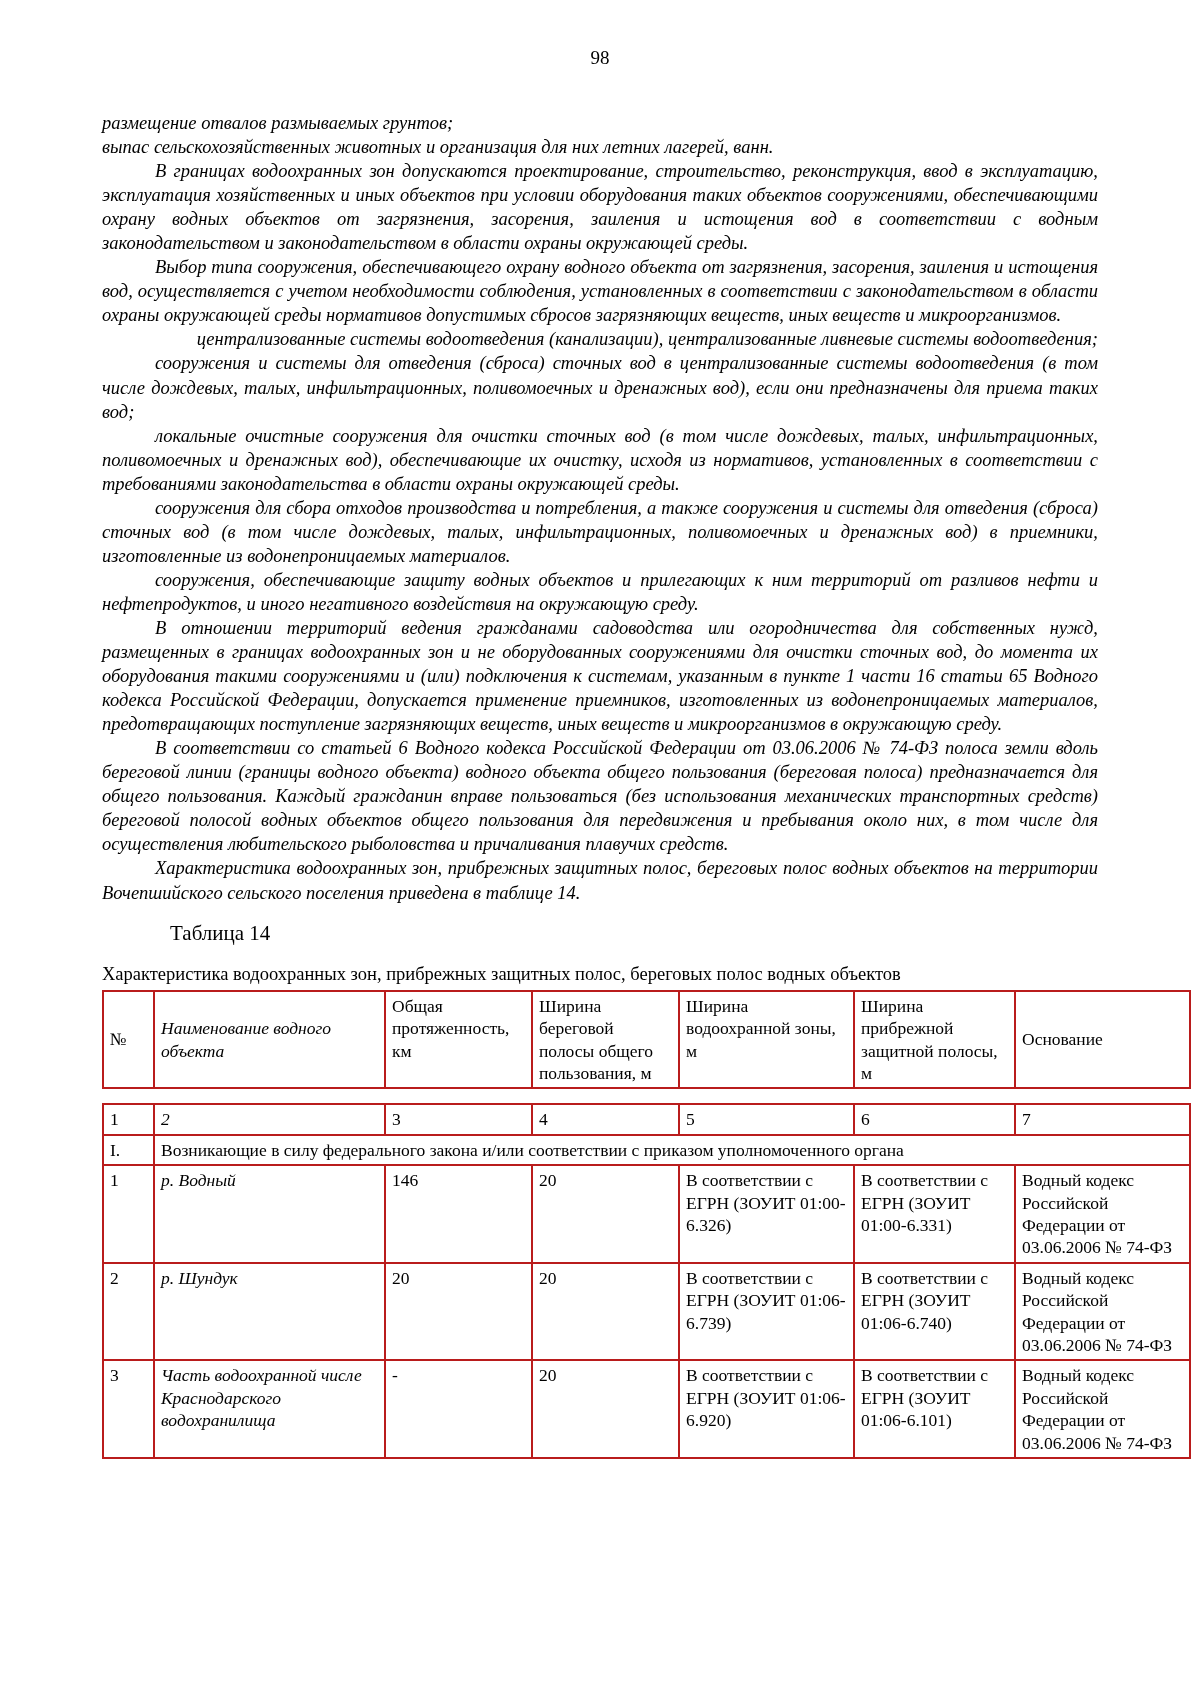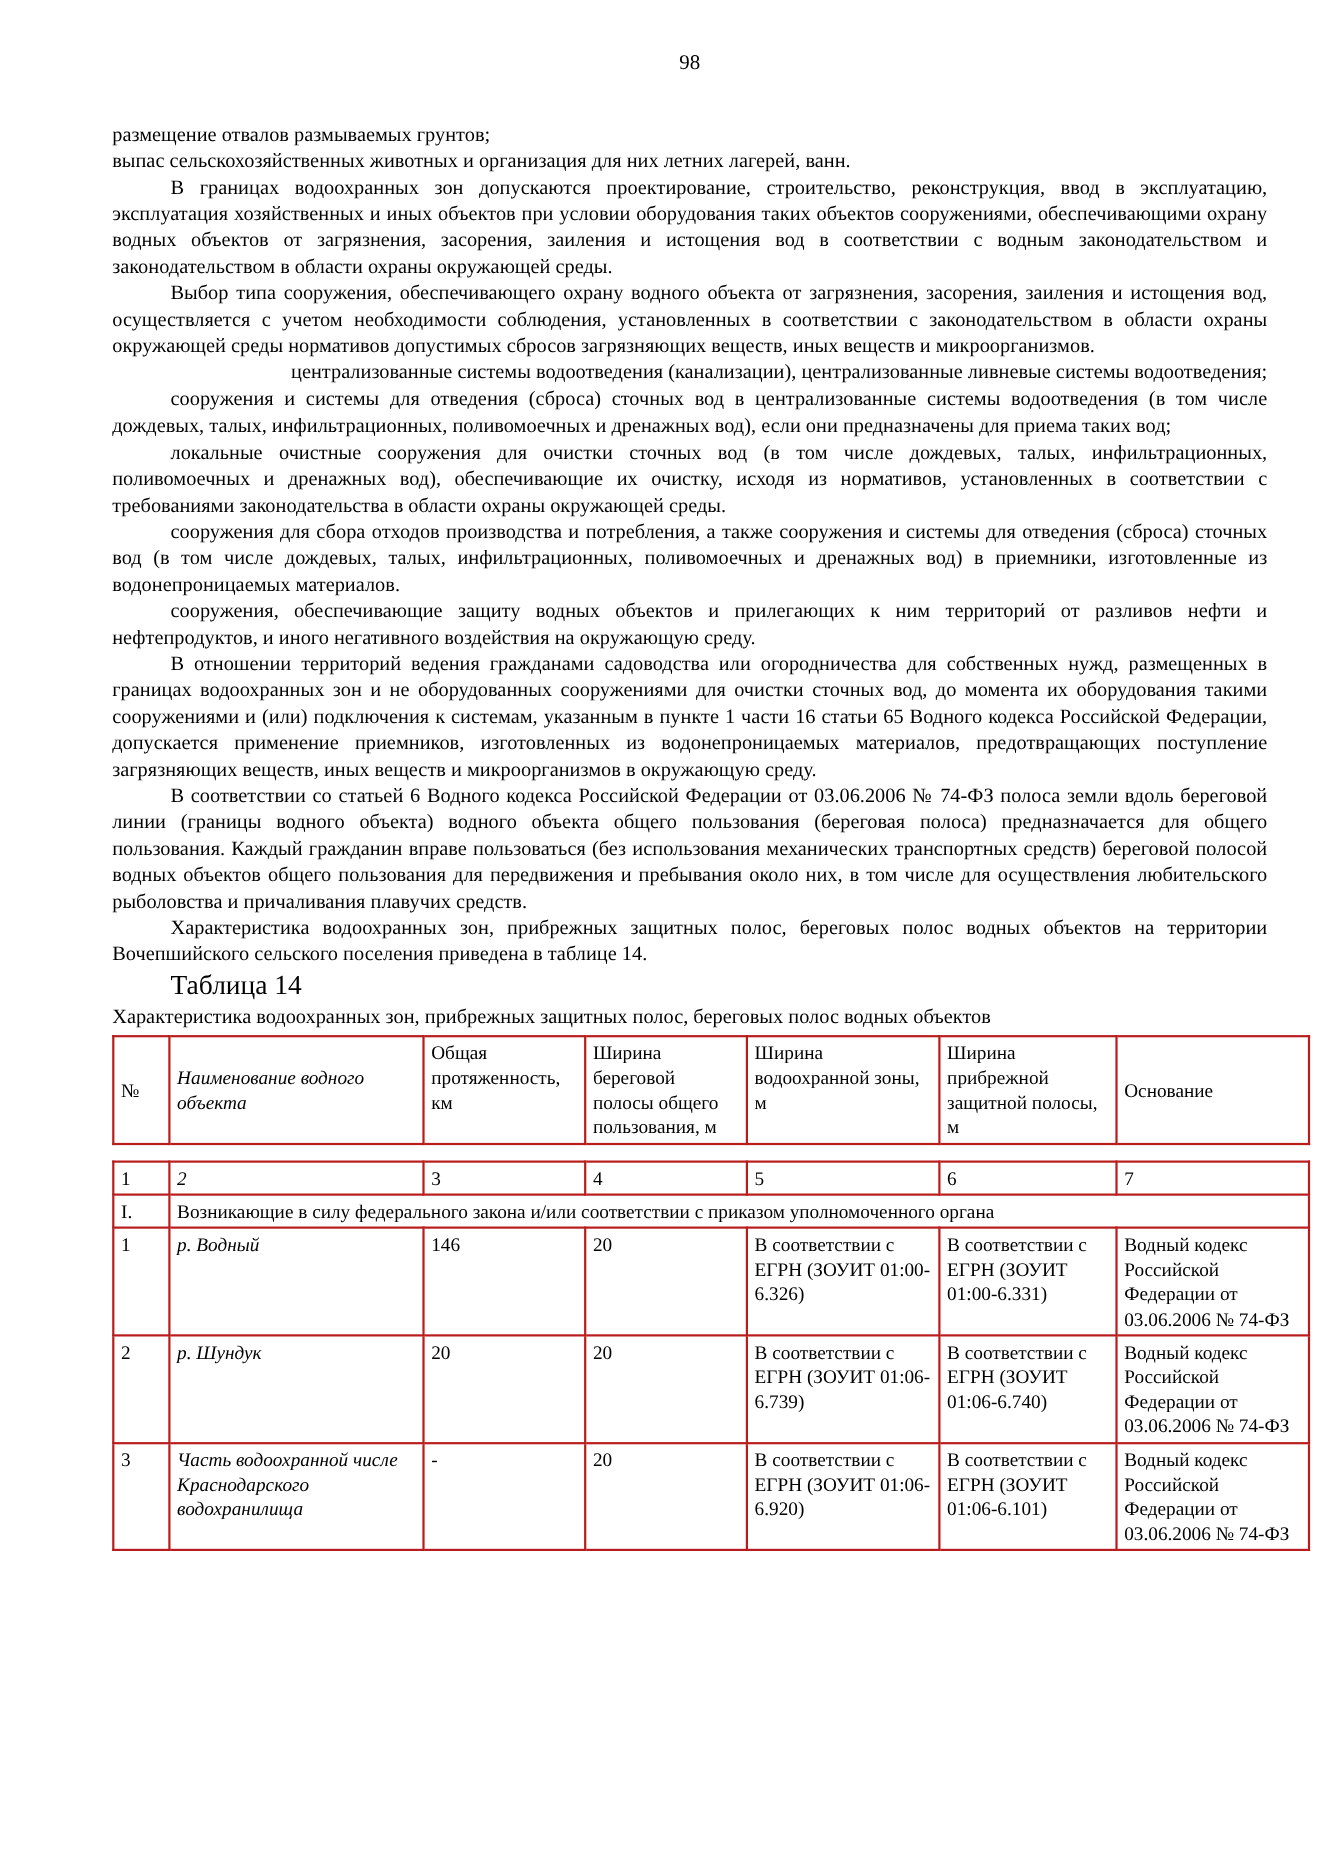--- a/index.html
+++ b/index.html
@@ -12,50 +12,51 @@
     height: 1697px;
     font-family: "Liberation Serif", "DejaVu Serif", serif;
     color: #000000;
     position: relative;
     overflow: hidden;
   }
   .page {
     width: 1200px;
     height: 1697px;
     box-sizing: border-box;
-    padding: 48px 48px 0 102px;
+    padding: 48px 102px 0 102px;
     position: relative;
   }
   .page-number {
     text-align: center;
     font-size: 19px;
     line-height: 1.0;
     margin: 0 0 44px 0;
   }
   .body-text {
     font-size: 18.5px;
     line-height: 1.30;
     text-align: justify;
     text-justify: inter-word;
     margin: 0;
     hyphens: none;
+    font-style: italic;
   }
   .para-indent {
     text-indent: 53px;
   }
   .para-plain {
     text-indent: 0;
   }
   .para-last {
     text-align: right;
   }
   .tbl-caption {
-    font-size: 25px;
+    font-size: 21px;
     line-height: 1.30;
-    margin: 0;
+    margin: 15px;
     text-indent: 53px;
   }
   .tbl-title {
     font-size: 18.5px;
     line-height: 1.30;
     margin: 0 0 4px 0;
     text-indent: 0;
   }
 
   table.wz {

